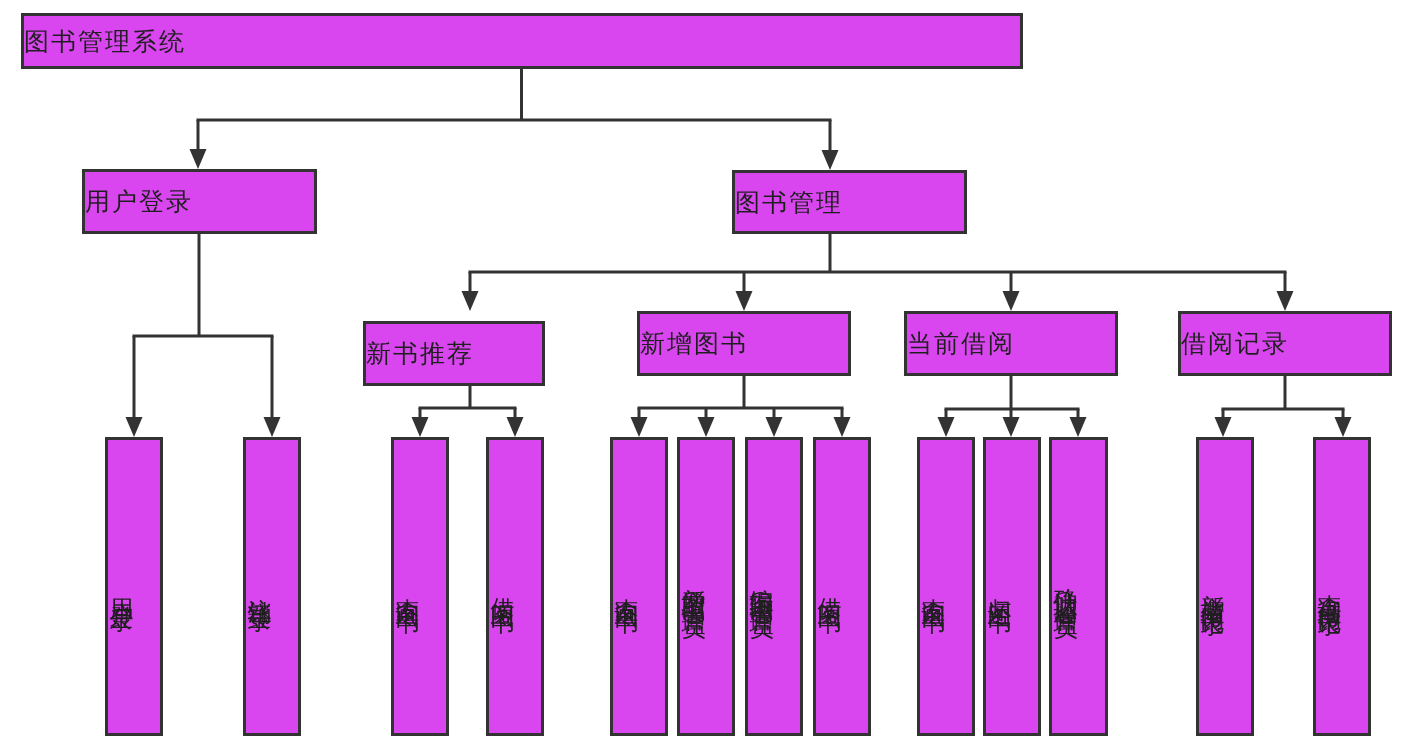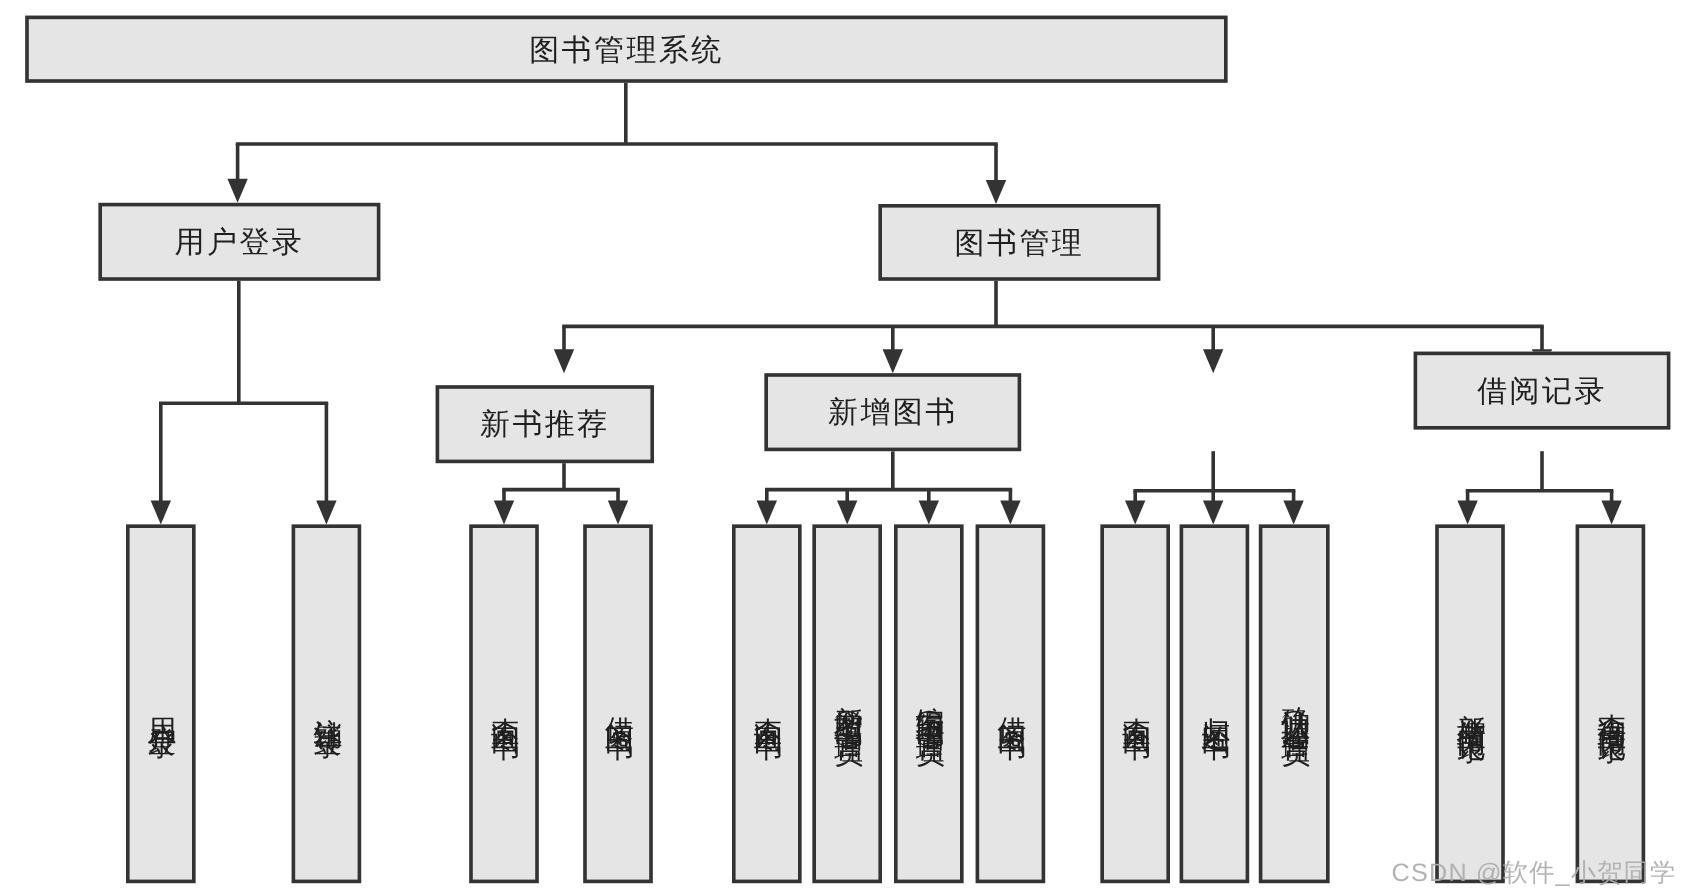--- a/index.html
+++ b/index.html
@@ -21,24 +21,24 @@
     left: 0;
     top: 0;
     width: 1405px;
     height: 747px;
     pointer-events: none;
   }
   .node {
     position: absolute;
     box-sizing: border-box;
     border: 3px solid #333333;
-    background: #e5e5e5;
+    background: #d946ef;
     display: flex;
     align-items: center;
-    justify-content: center;
+    justify-content: flex-start;
     z-index: 2;
   }
   .hnode span {
     font-size: 25px;
     letter-spacing: 2px;
     color: #1f1f1f;
     white-space: nowrap;
   }
   .vnode span {
     writing-mode: vertical-rl;
@@ -152,21 +152,24 @@
   <div class="node hnode" style="left:712px; top:170px; width:235px; height:64px;margin-left:20px;">
     <span>图书管理</span>
   </div>
 
   <div class="node hnode" style="left:363px; top:321px; width:182px; height:65px;">
     <span>新书推荐</span>
   </div>
   <div class="node hnode" style="left:637px; top:311px; width:214px; height:65px;">
     <span>新增图书</span>
   </div>
-  <div class="node hnode" style="left:1178px; top:293px; width:214px; height:65px;">
+  <div class="node hnode" style="left:904px; top:311px; width:214px; height:65px;">
+    <span>当前借阅</span>
+  </div>
+  <div class="node hnode" style="left:1178px; top:311px; width:214px; height:65px;">
     <span>借阅记录</span>
   </div>
 
   <div class="node vnode" style="left:105px; top:437px; width:58px; height:299px;">
     <span>用户登录</span>
   </div>
   <div class="node vnode" style="left:243px; top:437px; width:58px; height:299px;">
     <span>注销登录</span>
   </div>
 
@@ -200,15 +203,14 @@
     <span>确认归还（管理员）</span>
   </div>
 
   <div class="node vnode" style="left:1196px; top:437px; width:58px; height:299px;">
     <span>新增借阅记录</span>
   </div>
   <div class="node vnode" style="left:1313px; top:437px; width:58px; height:299px;">
     <span>查询借阅记录</span>
   </div>
 
-  <div id="watermark">CSDN @软件_小贺同学</div>
 
 </div>
 
 </body></html>

